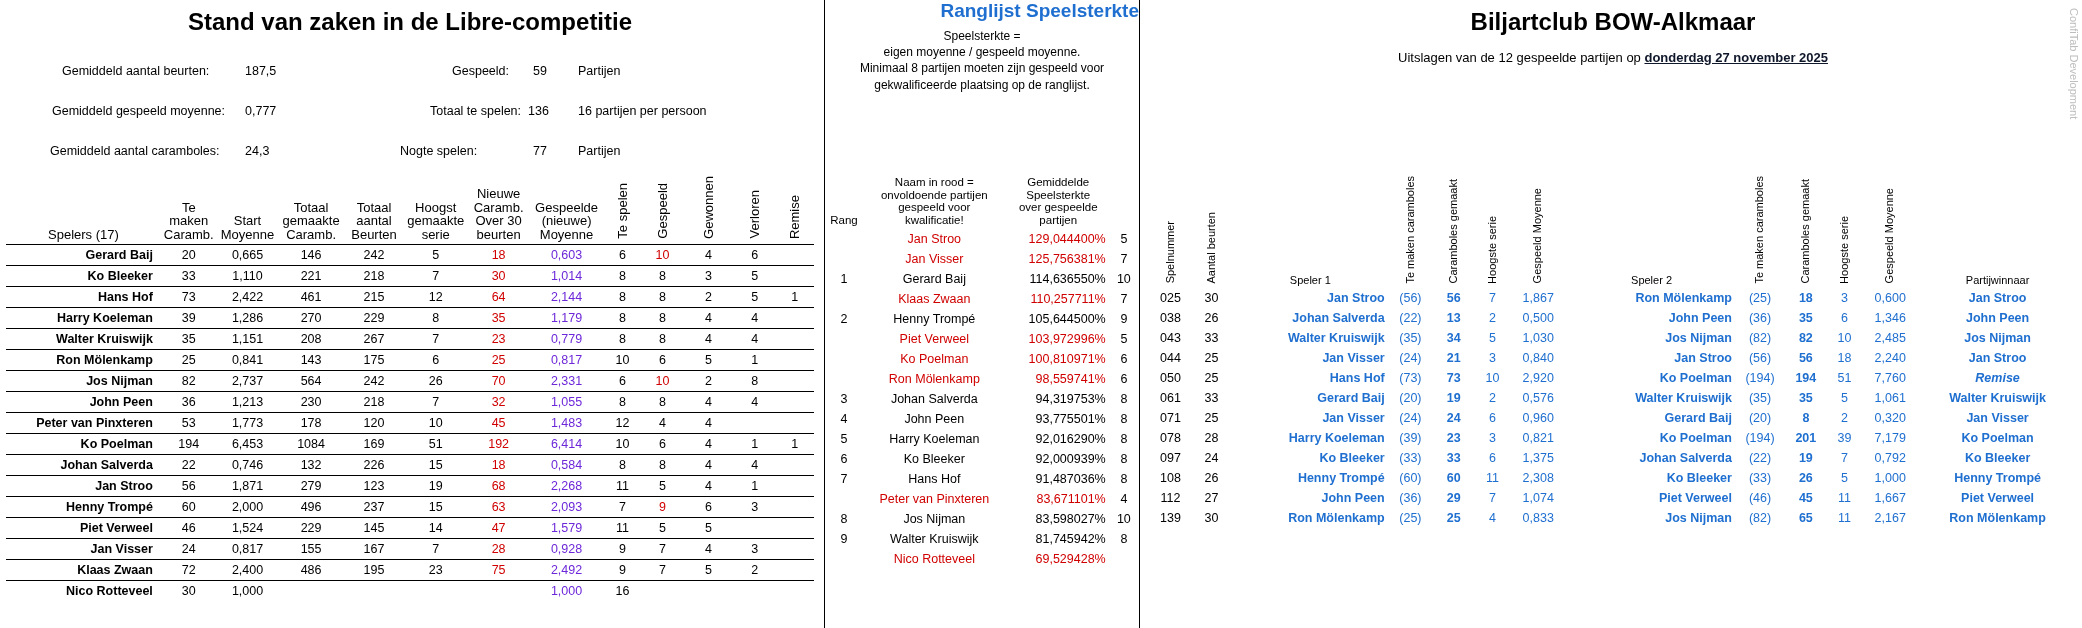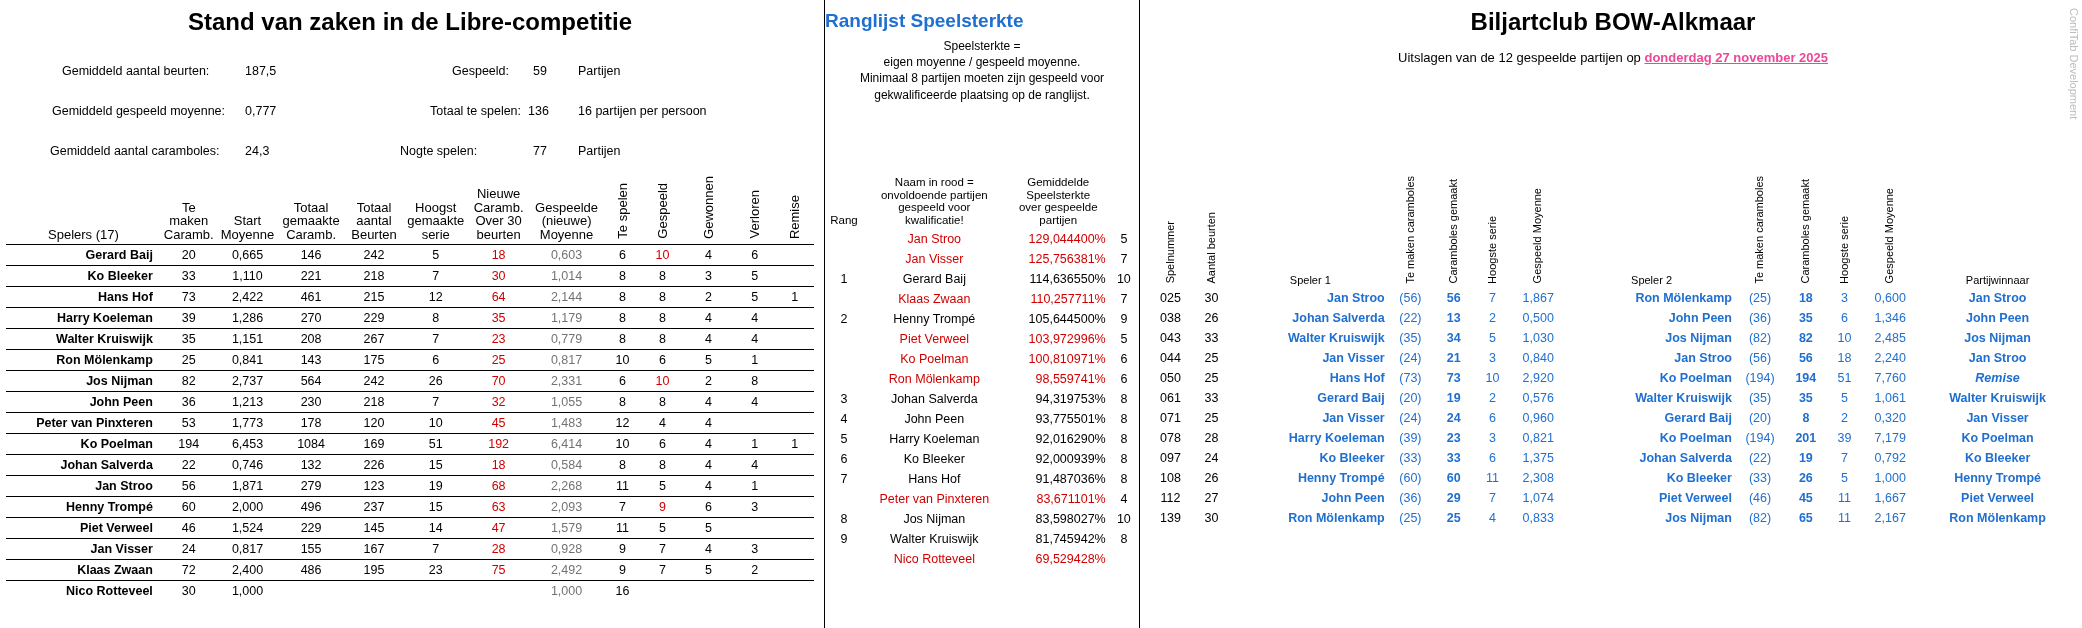--- a/index.html
+++ b/index.html
@@ -6,52 +6,52 @@
   body{font-family:"Liberation Sans", sans-serif; width:2082px; height:628px; overflow:hidden; color:#000;}
   .page{position:relative;width:2082px;height:628px;}
 
   
   .panel{position:absolute;box-sizing:border-box;}
   .p-left{left:0;top:0;width:820px;height:628px;}
   .p-mid{left:824px;top:0;width:316px;height:628px;border-left:1px solid #000;border-right:1px solid #000;}
   .p-right{left:1144px;top:0;width:938px;height:544px;}
 
   .title{text-align:center;font-weight:bold;font-size:24px;margin-top:8px;}
-  .title-mid{text-align:left;font-weight:bold;font-size:19px;color:#1f6fd0;margin-top:10px;}
+  .title-mid{text-align:right;font-weight:bold;font-size:19px;color:#1f6fd0;}
   .title-right{text-align:center;font-weight:bold;font-size:24px;margin-top:8px;}
 
   
   .summary{position:relative;height:104px;margin-top:12px;font-size:12.5px;}
   .summary .lbl{position:absolute;white-space:nowrap;}
   .summary .val{position:absolute;white-space:nowrap;}
 
   table{border-collapse:collapse;font-size:12.5px;}
   .tbl-left{position:absolute;left:6px;top:176px;width:808px;}
   .tbl-left td,.tbl-left th{padding:0 3px;}
   .hdr td{vertical-align:bottom;text-align:center;font-size:13px;line-height:1.05;padding-bottom:2px;}
   .rowline td{border-top:1px solid #000;}
   .tbl-left tbody td{height:20px;}
   .name{text-align:right;padding-right:8px !important;white-space:nowrap;}
   .num{text-align:center;}
   .red{color:#d00000;}
-  .green{color:#737373;}
+  .green{color:#6d28d9;}
 
   
   .mid-note{font-size:12px;text-align:center;line-height:1.35;margin-top:6px;padding:0 10px;}
   .tbl-mid{position:absolute;left:2px;top:176px;width:312px;font-size:12.5px;}
   .tbl-mid td{padding:0 3px;height:20px;}
   .mid-hdr td{vertical-align:bottom;text-align:center;font-size:11.5px;line-height:1.1;padding-bottom:2px;}
   .mid-rank{text-align:center;width:28px;}
   .mid-name{text-align:center;white-space:nowrap;}
   .mid-pct{text-align:right;white-space:nowrap;}
   .mid-sp{text-align:center;width:26px;}
 
   
   .right-sub{text-align:center;font-size:13px;margin-top:14px;}
-  .date-link{color:#ec4899;text-decoration:underline;font-weight:bold;}
+  .date-link{color:#0f172a;text-decoration:underline;font-weight:bold;}
   .tbl-right{position:absolute;left:6px;top:176px;width:926px;font-size:12.5px;}
   .tbl-right td{padding:0 2px;height:20px;}
   .r-hdr td{vertical-align:bottom;text-align:center;font-size:11px;line-height:1.05;padding-bottom:2px;}
   .vert{writing-mode:vertical-rl;transform:rotate(180deg);white-space:nowrap;display:inline-block;}
   .blue{color:#1f6fd0;}
   .bld{font-weight:bold;}
   .c{text-align:center;}
   .pl-name{text-align:right;white-space:nowrap;padding-right:4px !important;}
   .italic{font-style:italic;}
 

